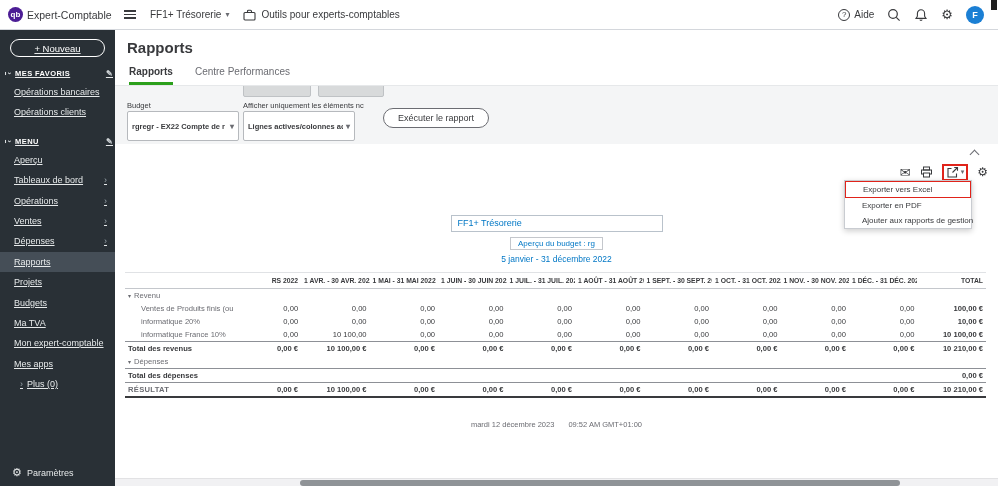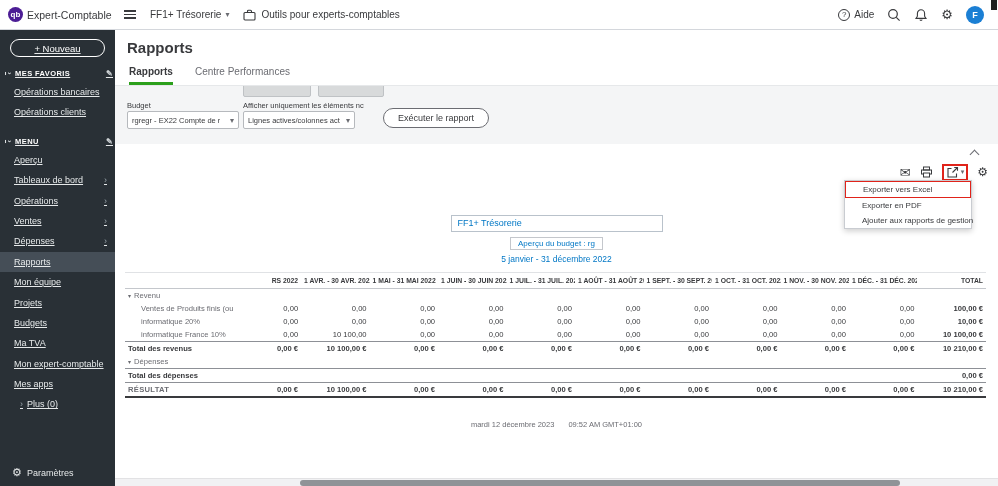--- a/index.html
+++ b/index.html
@@ -50,21 +50,21 @@
   .page-title { font-size:15px; font-weight:bold; color:#393a3d; margin:9px 0 0 12px; }
   .tabs { display:flex; gap:22px; margin-top:10px; padding-left:14px; border-bottom:1px solid #e6e8ea; }
   .tab { font-size:10px; color:#6b6c72; padding-bottom:5px; cursor:pointer; }
   .tab.active { color:#393a3d; font-weight:bold; border-bottom:3px solid #2ca01c; }
 
   .filter-panel { position:relative; height:58px; background:#f4f5f6; overflow:hidden; }
   .partial-box { position:absolute; top:-2px; height:13px; background:#d8dadb; border:1px solid #bfc2c5; border-radius:2px; cursor:pointer; }
   .pb1 { left:128px; width:68px; } .pb2 { left:203px; width:66px; }
   .f-label { position:absolute; top:15px; font-size:7.5px; color:#393a3d; white-space:nowrap;text-align:center; }
   .f-select { position:absolute; top:25px; height:17px; background:#fff; border:1px solid #b6b9bd; border-radius:2px;
-              font-size:7.5px; color:#393a3d; display:flex; align-items:center; padding:8px 4px; cursor:pointer; white-space:nowrap; overflow:hidden; }
+              font-size:7.5px; color:#393a3d; display:flex; align-items:center; padding:14px 4px; cursor:pointer; white-space:nowrap; overflow:hidden;font-weight:bold; }
   .f-select .caret-down { margin-left:auto; padding-left:3px; }
   .run-btn { position:absolute; top:22px; left:268px; height:20px; border:1px solid #6b6c72; border-radius:11px;
              background:#fff; font-size:9px; color:#393a3d; padding:0 14px; display:flex; align-items:center; cursor:pointer; }
 
   .collapse-row { height:16px; display:flex; justify-content:flex-end; align-items:center; padding-right:20px; }
   .chev-up { width:7px; height:7px; border-left:1.5px solid #6b6c72; border-top:1.5px solid #6b6c72;
              transform:rotate(45deg); margin-top:4px; cursor:pointer; }
 
   .report-toolbar { display:flex; justify-content:flex-end; align-items:center; gap:9px; padding-right:10px; height:20px; margin-top:2px; }
   .tb-icon { cursor:pointer; display:flex; align-items:center; color:#393a3d; }
@@ -180,23 +180,20 @@
         <div class="side-item">
           <span>Ventes</span>
           <span class="chev">›</span>
         </div>
         <div class="side-item">
           <span>Dépenses</span>
           <span class="chev">›</span>
         </div>
         <div class="side-item active">
           <span>Rapports</span>
-        </div>
-        <div class="side-item">
-          <span>Mon équipe</span>
         </div>
         <div class="side-item">
           <span>Projets</span>
         </div>
         <div class="side-item">
           <span>Budgets</span>
         </div>
         <div class="side-item">
           <span>Ma TVA</span>
         </div>

